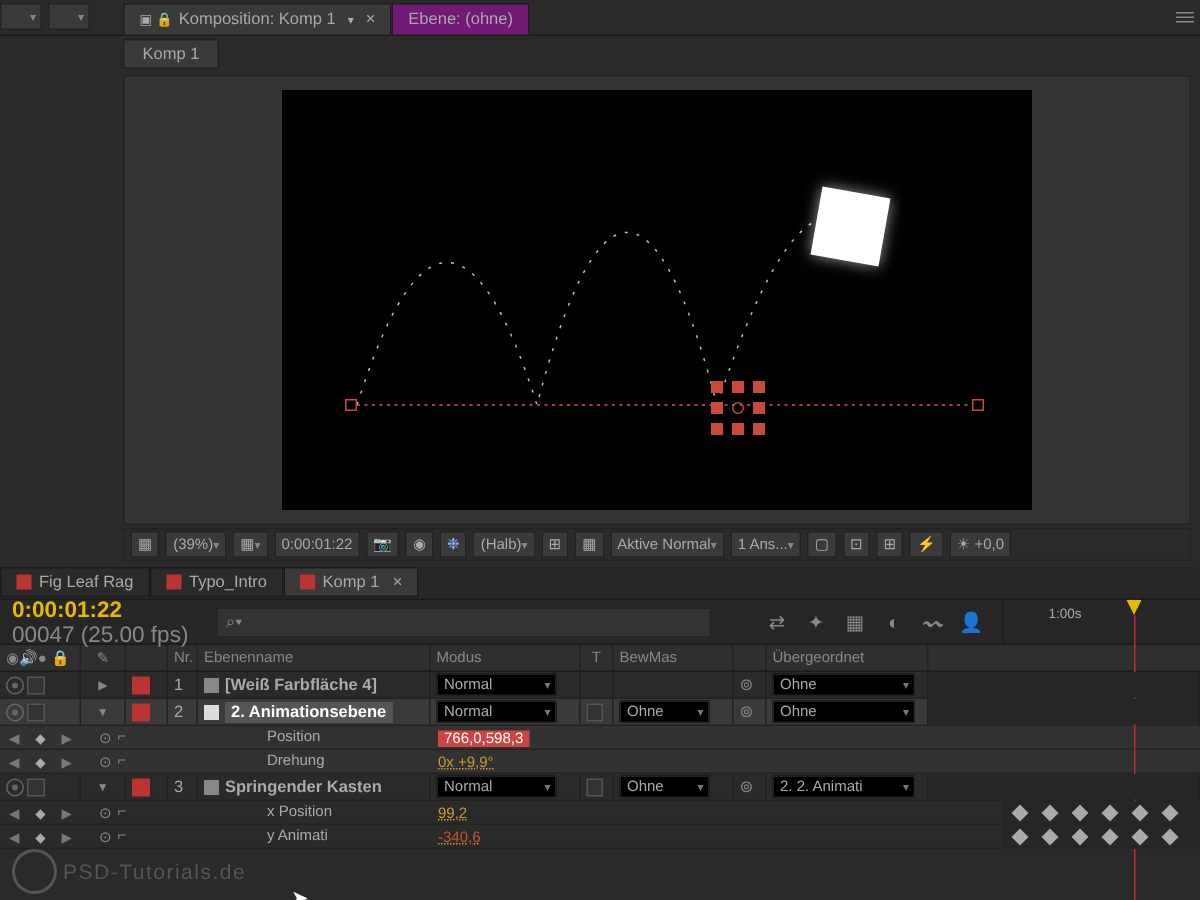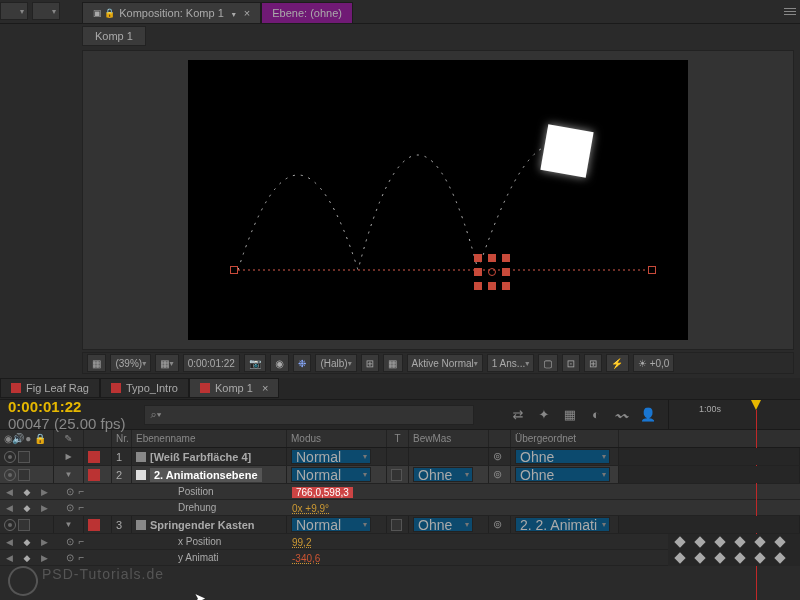--- a/index.html
+++ b/index.html
@@ -69,42 +69,42 @@
 
 .row { display: flex; height: 18px; align-items: center; font-size: 11px; border-bottom: 1px solid #222; background: #2a2a2a; }
 .row.sel { background: #3a3a3a; }
 .row .cell { border-right: 1px solid #202020; }
 .eye { width:12px;height:12px;border:1px solid #666;border-radius:50%;position:relative;margin-right:2px; }
 .eye::after{content:"";position:absolute;width:4px;height:4px;background:#666;border-radius:50%;left:3px;top:3px}
 .sq{width:12px;height:12px;background:#333;border:1px solid #555;margin-right:2px}
 .red-sq{width:12px;height:12px;background:#b33}
 .arrow{font-size:8px;color:#888}
 .lname-sw{width:10px;height:10px;background:#888;display:inline-block;margin-right:4px}
-.dd-field{background:#0c4a6e;border:1px solid #222;height:15px;width:80px;display:flex;align-items:center;padding:0 4px;font-size:14px;position:relative}
+.dd-field{background:#000000;border:1px solid #222;height:15px;width:80px;display:flex;align-items:center;padding:0 4px;font-size:10px;position:relative}
 .dd-field.w60{width:60px}.dd-field.w95{width:95px}
 .dd-field::after{content:"▾";position:absolute;right:3px;font-size:8px;color:#777}
 .link-ic{color:#888;font-size:11px}
 
 .prop-row { display: flex; height: 16px; align-items: center; font-size: 11px; background: #2a2a2a; border-bottom: 1px solid #222; }
 .prop-row.sel{background:#323232}
 .kf-nav{width:54px;display:flex;justify-content:space-between;padding:0 6px;color:#777;font-size:9px}
 .kf-nav .diamond{color:#aaa}
 .prop-indent{width:124px;padding-left:12px;display:flex;align-items:center;gap:4px}
 .sw-ic{font-size:10px;color:#888}
 .prop-name{width:114px;font-size:10px}
 .prop-val{color:#cc9933;font-size:10px;text-decoration:underline dotted #cc9933}
 .prop-val.neg{color:#cc5533}
 .prop-val.sel{background:#cc4444;color:#fff;padding:0 4px;text-decoration:none}
 
 .bar{height:14px;background:#994444;margin:2px 0}
 .bar-area{background:#262626;position:relative}
 .kf-mark{position:absolute;width:8px;height:8px;background:#aaa;transform:rotate(45deg);top:4px}
 
 .cursor{position:absolute;left:194px;top:590px;font-size:14px;color:#fff;pointer-events:none}
-.watermark{position:absolute;left:8px;bottom:4px;color:#555;font-size:14px;letter-spacing:1px;display:flex;gap:4px}
+.watermark{position:absolute;left:8px;bottom:4px;color:#555;font-size:14px;letter-spacing:1px;display:flex;align-items:center;gap:4px}
 .butterfly{width:30px;height:30px;border:2px solid #555;border-radius:50% 50% 50% 50%;transform:rotate(-20deg)}
 </style>
 </head>
 <body>
 
 <div class="top-region">
   <div class="top-controls-left">
     <div class="mini-dd"></div>
     <div class="mini-dd"></div>
   </div>

